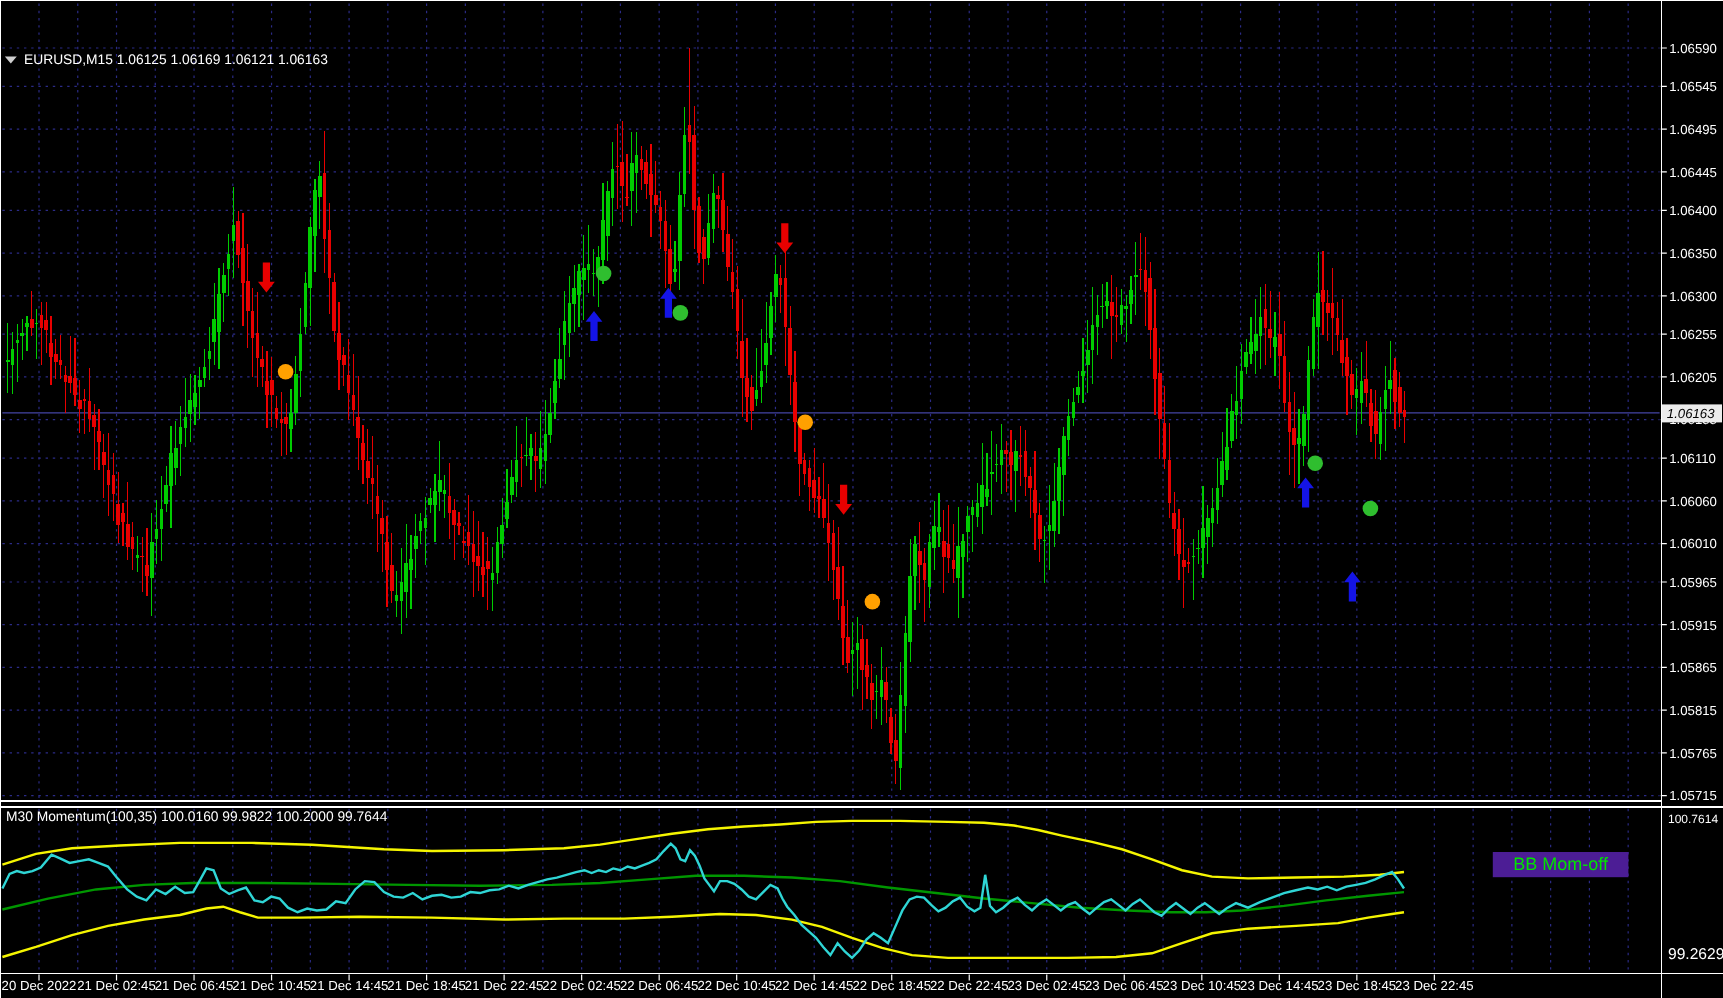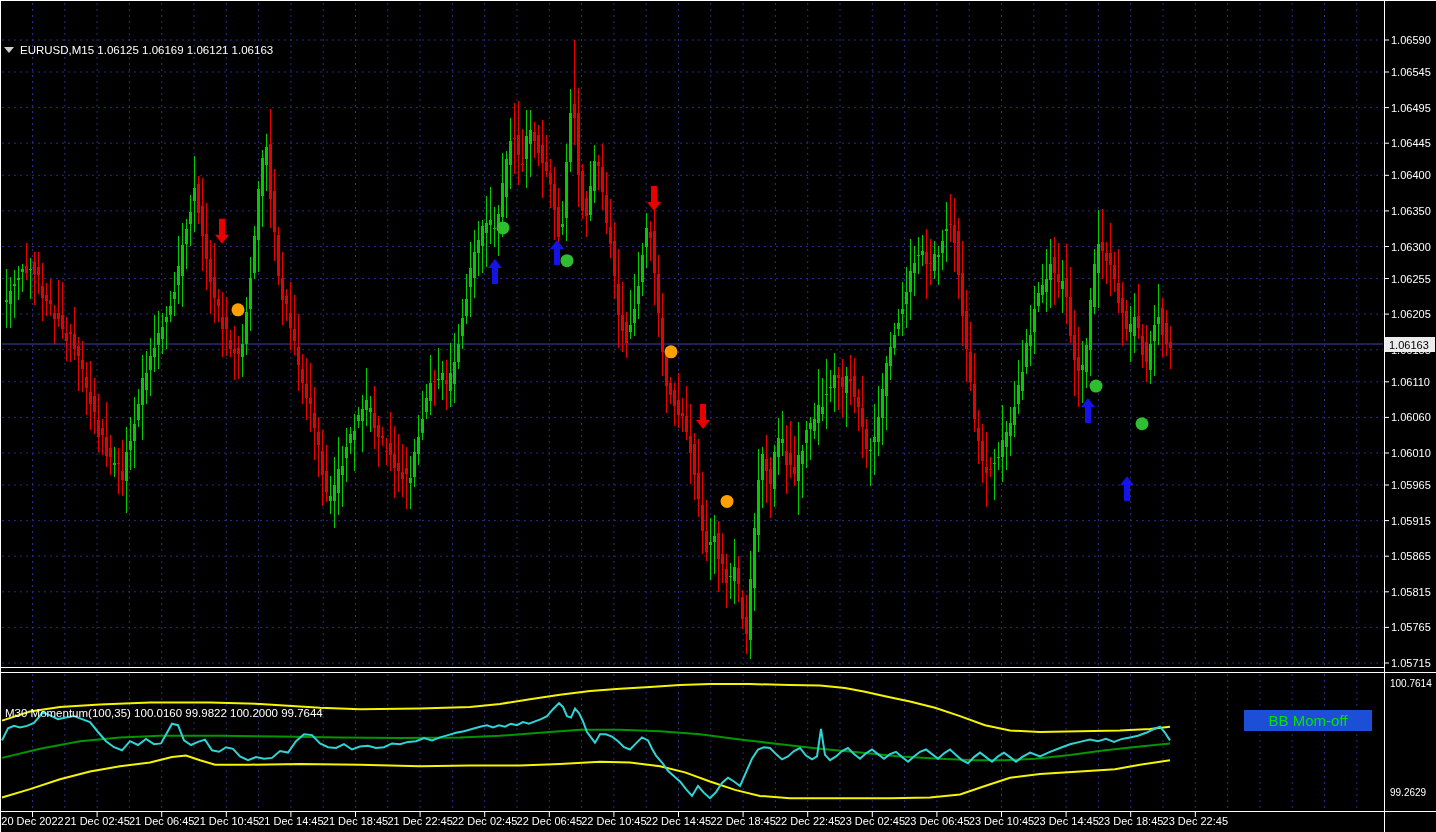--- a/index.html
+++ b/index.html
@@ -4,27 +4,27 @@
 <style>
   html,body{margin:0;padding:0;background:#000;}
   body{width:1436px;height:832px;position:relative;overflow:hidden;
        font-family:"Liberation Sans",sans-serif;-webkit-font-smoothing:none;}
   #stage{position:absolute;left:0;top:0;width:1436px;height:832px;}
   svg{position:absolute;left:0;top:0;}
   .overlay{position:absolute;color:#fff;font-size:11.5px;white-space:nowrap;}
   #main-title{left:4px;top:4px;display:flex;align-items:center;gap:6px;margin-top:40px;}
   #symbol-caret{width:0;height:0;border-left:5px solid transparent;border-right:5px solid transparent;
       border-top:6px solid #cfcfcf;display:inline-block;}
-  #ind-title{left:5px;top:675px;font-size:11.5px;margin-top:32px;}
-  #bb-button{left:1244px;top:710px;width:128px;height:21px;background:#1d4ed8;
+  #ind-title{left:5px;top:675px;font-size:11.5px;}
+  #bb-button{left:1244px;top:710px;width:113px;height:21px;background:#4c1d95;
       color:#00e400;font-size:15px;display:flex;align-items:center;justify-content:center;cursor:pointer;}
   #price-tag{left:1385px;top:337px;width:50px;height:15px;background:#ececec;color:#000;
-      font-size:11px;display:flex;align-items:center;padding-left:4px;box-sizing:border-box;}
+      font-size:11px;display:flex;align-items:center;padding-left:4px;box-sizing:border-box;font-style:italic;}
   #ind-max{left:1390px;top:678px;font-size:10px;}
-  #ind-min{left:1390px;top:787px;font-size:10px;}
+  #ind-min{left:1390px;top:787px;font-size:13px;}
 </style>
 </head>
 <body>
 
 <div id="stage">
   <svg id="chart-svg" width="1436" height="832" viewBox="0 0 1436 832">
       <g>
         <line x1="32.5" y1="3" x2="32.5" y2="666" stroke="#2b2b87" stroke-dasharray="2 4"></line>
         <line x1="32.5" y1="674" x2="32.5" y2="810" stroke="#2b2b87" stroke-dasharray="2 4"></line>
         <line x1="64.8" y1="3" x2="64.8" y2="666" stroke="#2b2b87" stroke-dasharray="2 4"></line>

